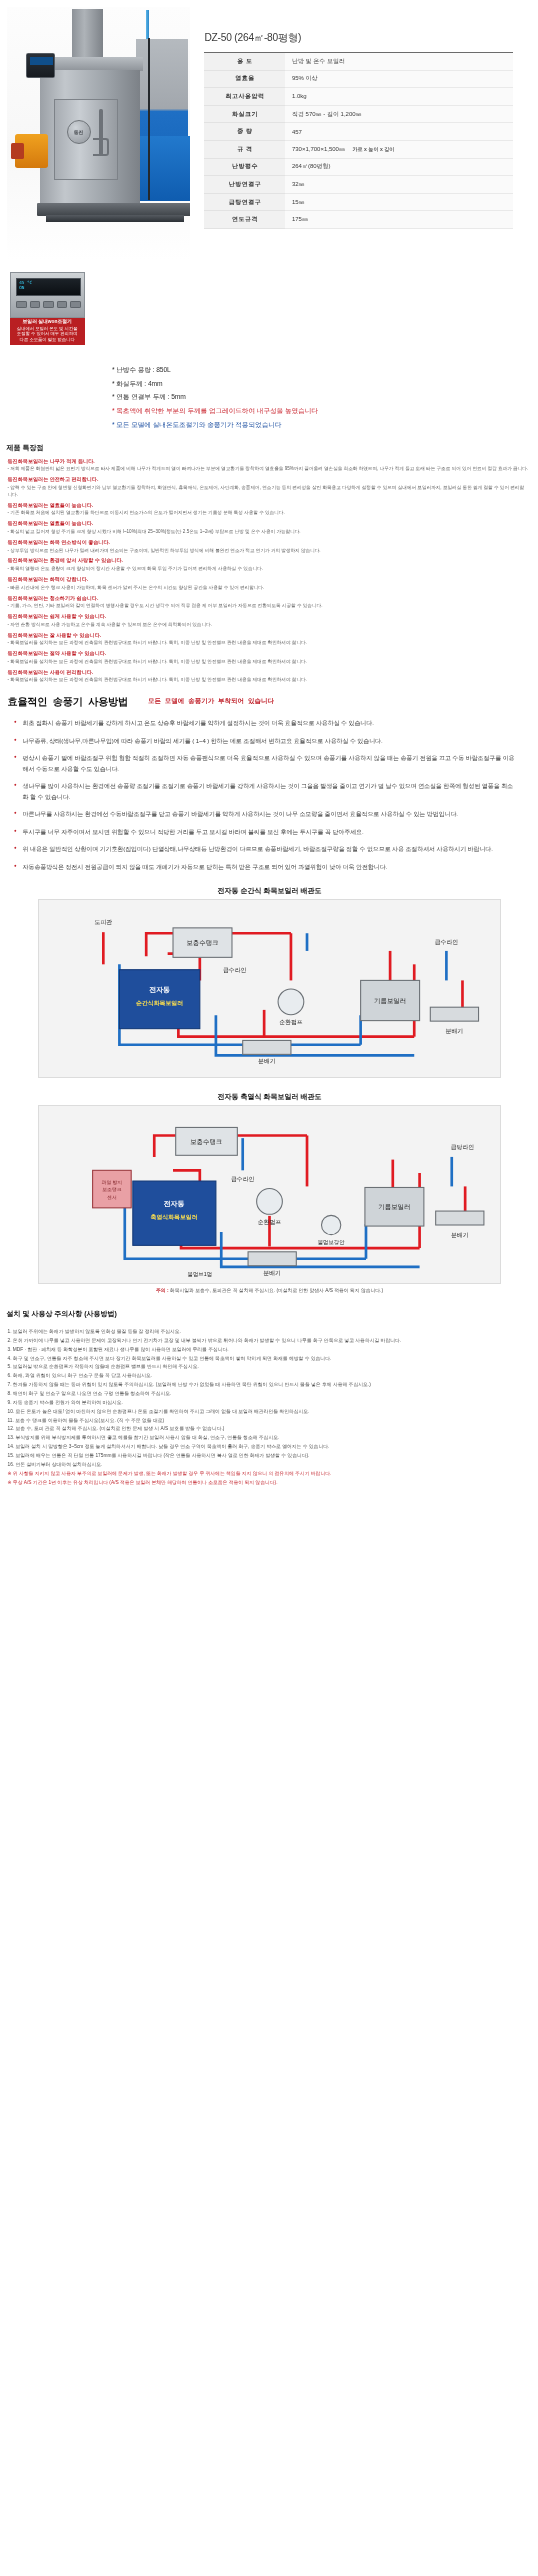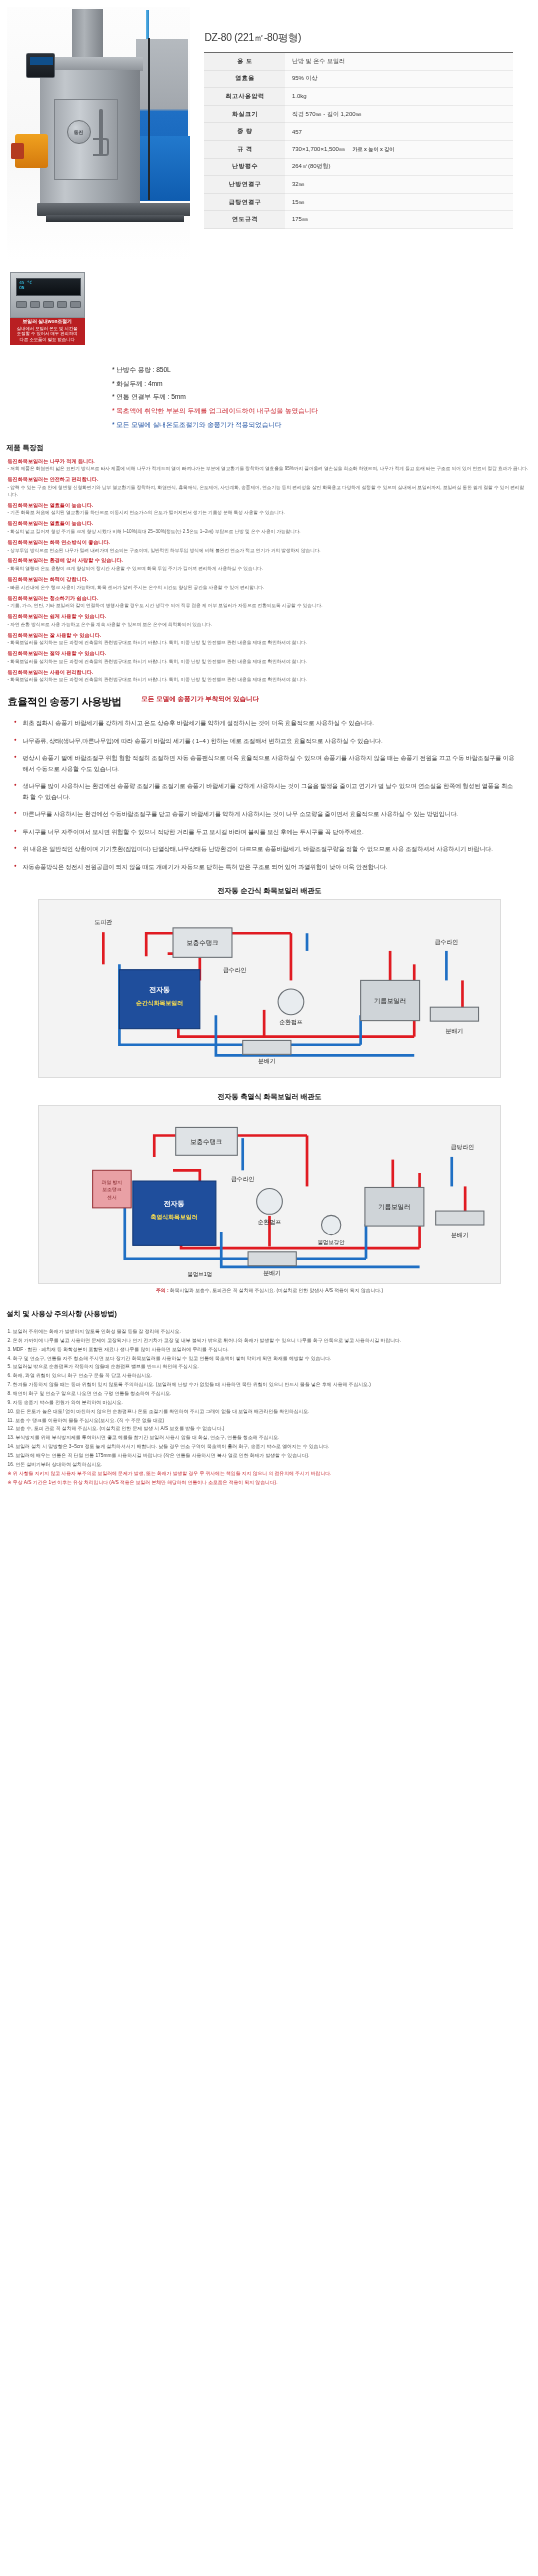--- a/index.html
+++ b/index.html
@@ -110,21 +110,21 @@
   
   .sec-title {
     font-size:7px; font-weight:bold; color:#1a1a1a; margin:8.6px 0 4.3px 6.5px;
   }
   .feat { padding:0 10.8px 0 7.5px; }
   .feat .item { margin-bottom:3.8px; }
   .feat .h { font-size:5.1px; color:#c01f28; font-weight:bold; line-height:1.5; }
   .feat .b { font-size:4.6px; color:#5b5b5b; line-height:1.55; }
 
   
-  .blower-head { display:flex; align-items:flex-start; gap:20px; margin:12px 0 7.5px 7.5px;}
+  .blower-head { display:flex; align-items:center; gap:20px; margin:12px 0 7.5px 7.5px;font-family:Liberation Mono, monospace;}
   .blower-head .t1 { font-size:10.2px; font-weight:bold; color:#111; letter-spacing:-0.3px;}
   .blower-head .t2 { font-size:6.5px; font-weight:bold; color:#c01f28; padding-bottom:1.1px;}
   .blower-list { padding:0 21.6px 0 14px; }
   .blower-list li {
     list-style:none; position:relative; padding-left:8.6px; margin-bottom:7px;
     font-size:6px; color:#3a3a3a; line-height:1.75; letter-spacing:-0.1px;
   }
   .blower-list li:before {
     content:"●"; position:absolute; left:0; top:0; color:#c01f28; font-size:4.3px;
   }
@@ -194,21 +194,21 @@
       </div>
       <div class="ctl-caption">
         <span>보일러 실내won조절기</span>
         <small>실내에서 보일러 온도 및 시간을</small>
         <small>조절할 수 있어서 매우 편리하며</small>
         <small>다른 소모품이 필요 없습니다</small>
       </div>
     </div>
 
     <div class="top-right">
-      <h1 class="model">DZ-80 (221㎡-80평형)</h1>
+      <h1 class="model">DZ-50 (264㎡-80평형)</h1>
       <table class="spec">
         <tbody>
             <tr>
               <th>용 도</th>
               <td><span>난방 및 온수 보일러</span></td>
             </tr>
             <tr>
               <th>열효율</th>
               <td><span>95% 이상</span></td>
             </tr>

